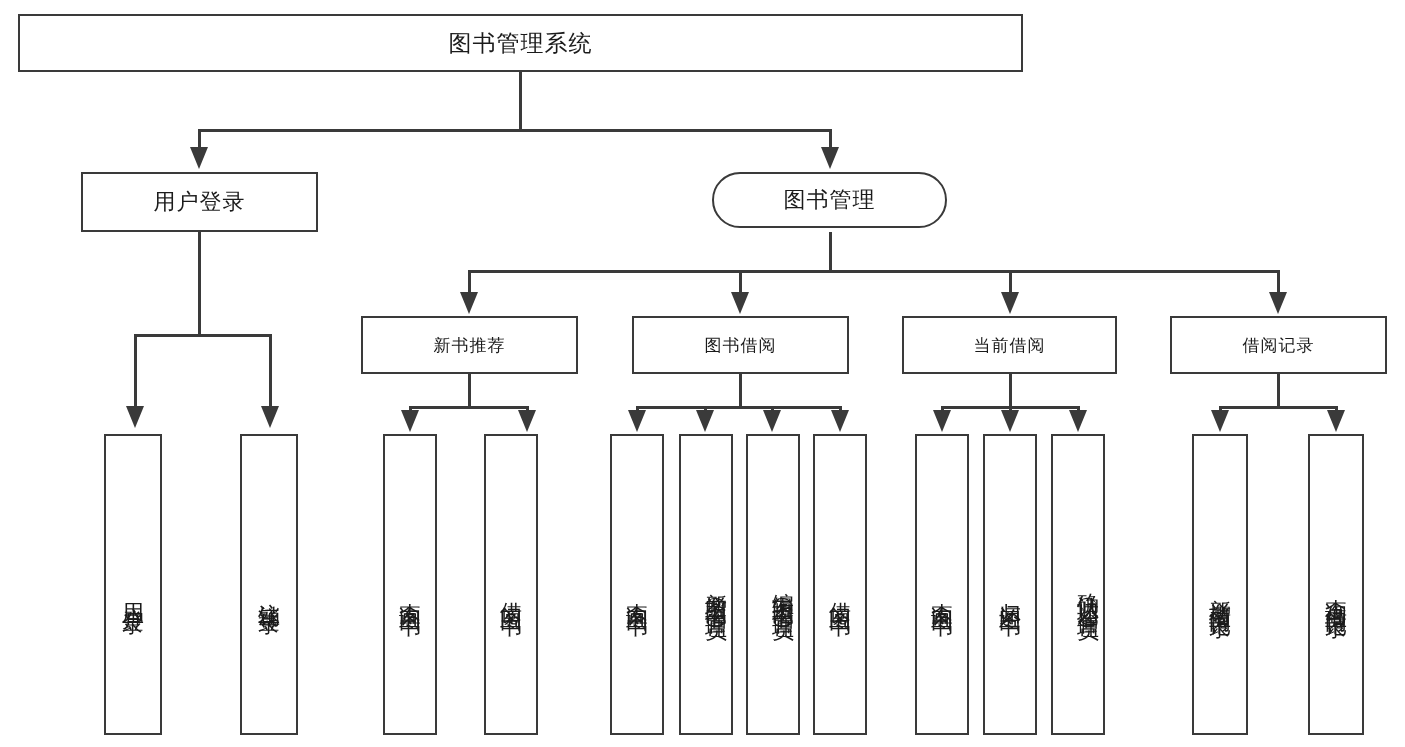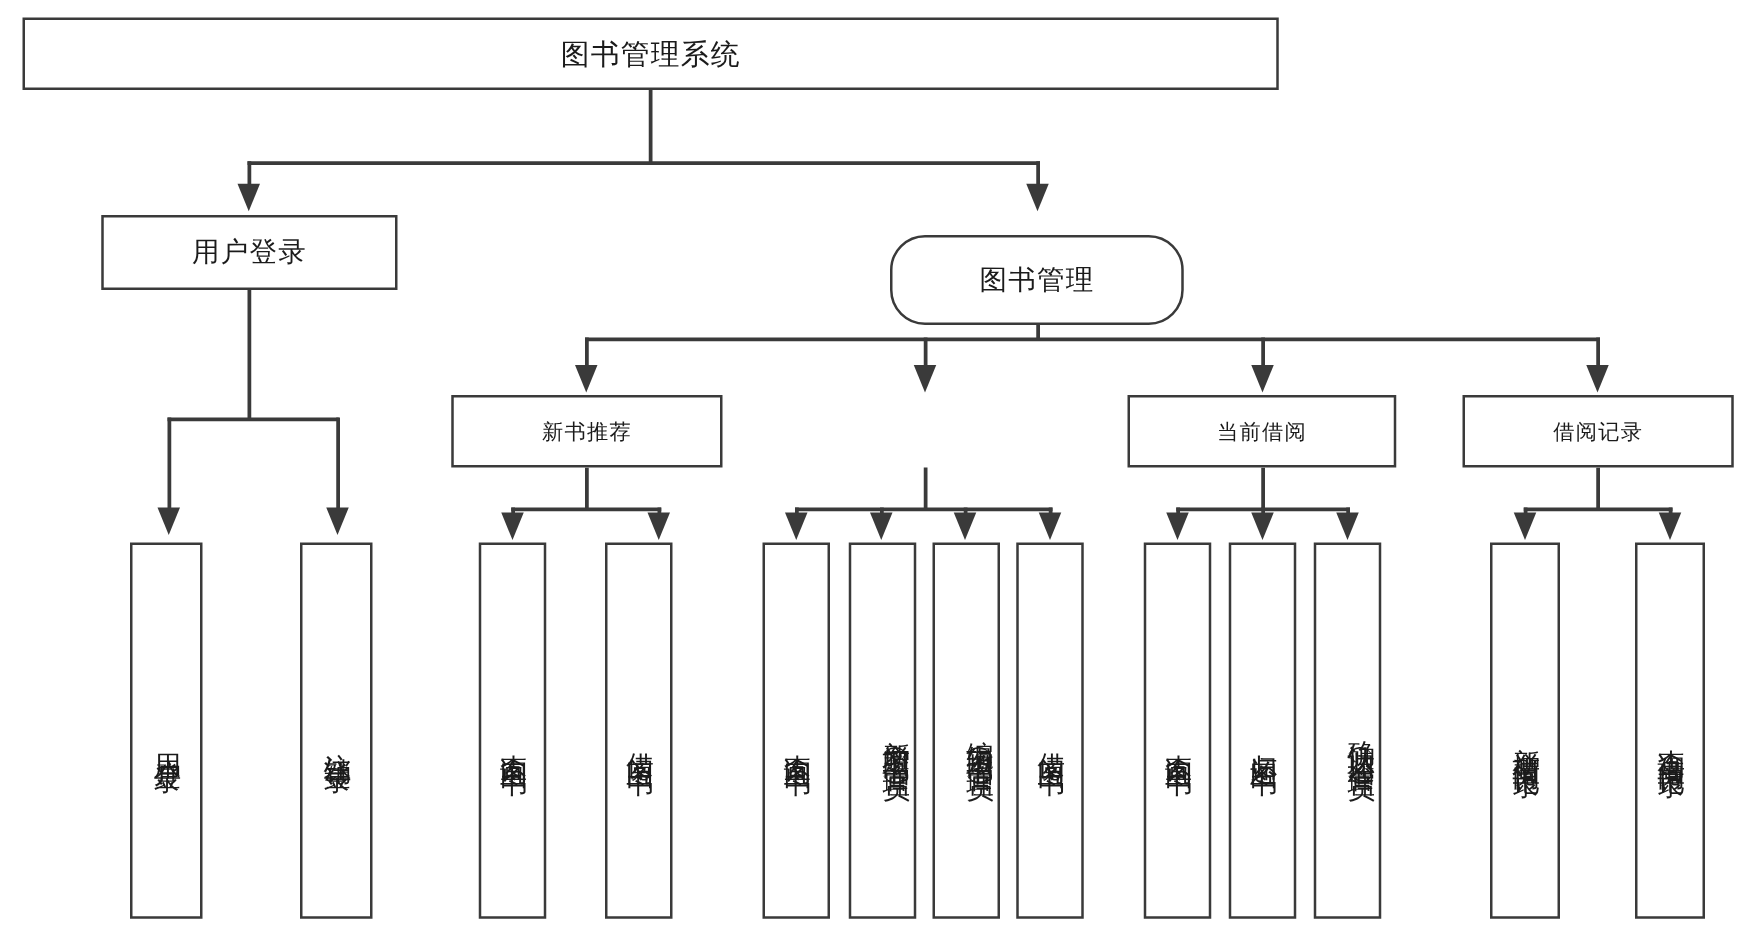--- a/index.html
+++ b/index.html
@@ -101,21 +101,21 @@
   <div class="hline" style="left:198px; top:129px; width:634px;"></div>
 
   <div class="vline" style="left:198px; top:129px; height:20px;"></div>
   <div class="arrow" style="left:190px; top:147px;"></div>
 
   <div class="vline" style="left:829px; top:129px; height:20px;"></div>
   <div class="arrow" style="left:821px; top:147px;"></div>
 
   <div class="node lvl1" style="left:81px; top:172px; width:237px; height:60px;">用户登录</div>
 
-  <div class="node lvl1" style="left:712px; top:188px; width:235px; height:72px;border-radius:28px;">图书管理</div>
+  <div class="node lvl1" style="left:712px; top:172px; width:235px; height:56px;border-radius:28px;">图书管理</div>
 
   <div class="vline" style="left:198px; top:232px; height:104px;"></div>
   <div class="hline" style="left:134px; top:334px; width:137px;"></div>
   <div class="vline" style="left:134px; top:334px; height:74px;"></div>
   <div class="arrow" style="left:126px; top:406px;"></div>
   <div class="vline" style="left:269px; top:334px; height:74px;"></div>
   <div class="arrow" style="left:261px; top:406px;"></div>
 
   <div class="vline" style="left:829px; top:232px; height:40px;"></div>
   <div class="hline" style="left:468px; top:270px; width:812px;"></div>
@@ -123,20 +123,21 @@
   <div class="arrow" style="left:460px; top:292px;"></div>
   <div class="vline" style="left:739px; top:270px; height:24px;"></div>
   <div class="arrow" style="left:731px; top:292px;"></div>
   <div class="vline" style="left:1009px; top:270px; height:24px;"></div>
   <div class="arrow" style="left:1001px; top:292px;"></div>
   <div class="vline" style="left:1277px; top:270px; height:24px;"></div>
   <div class="arrow" style="left:1269px; top:292px;"></div>
 
   <div class="node lvl2" style="left:361px; top:316px; width:217px; height:58px;">新书推荐</div>
 
+  <div class="node lvl2" style="left:632px; top:316px; width:217px; height:58px;">图书借阅</div>
 
   <div class="node lvl2" style="left:902px; top:316px; width:215px; height:58px;">当前借阅</div>
 
   <div class="node lvl2" style="left:1170px; top:316px; width:217px; height:58px;">借阅记录</div>
 
   <div class="vline" style="left:468px; top:374px; height:34px;"></div>
   <div class="hline" style="left:409px; top:406px; width:120px;"></div>
   <div class="vline" style="left:409px; top:406px; height:12px;"></div>
   <div class="arrow" style="left:401px; top:410px;"></div>
   <div class="vline" style="left:526px; top:406px; height:12px;"></div>

